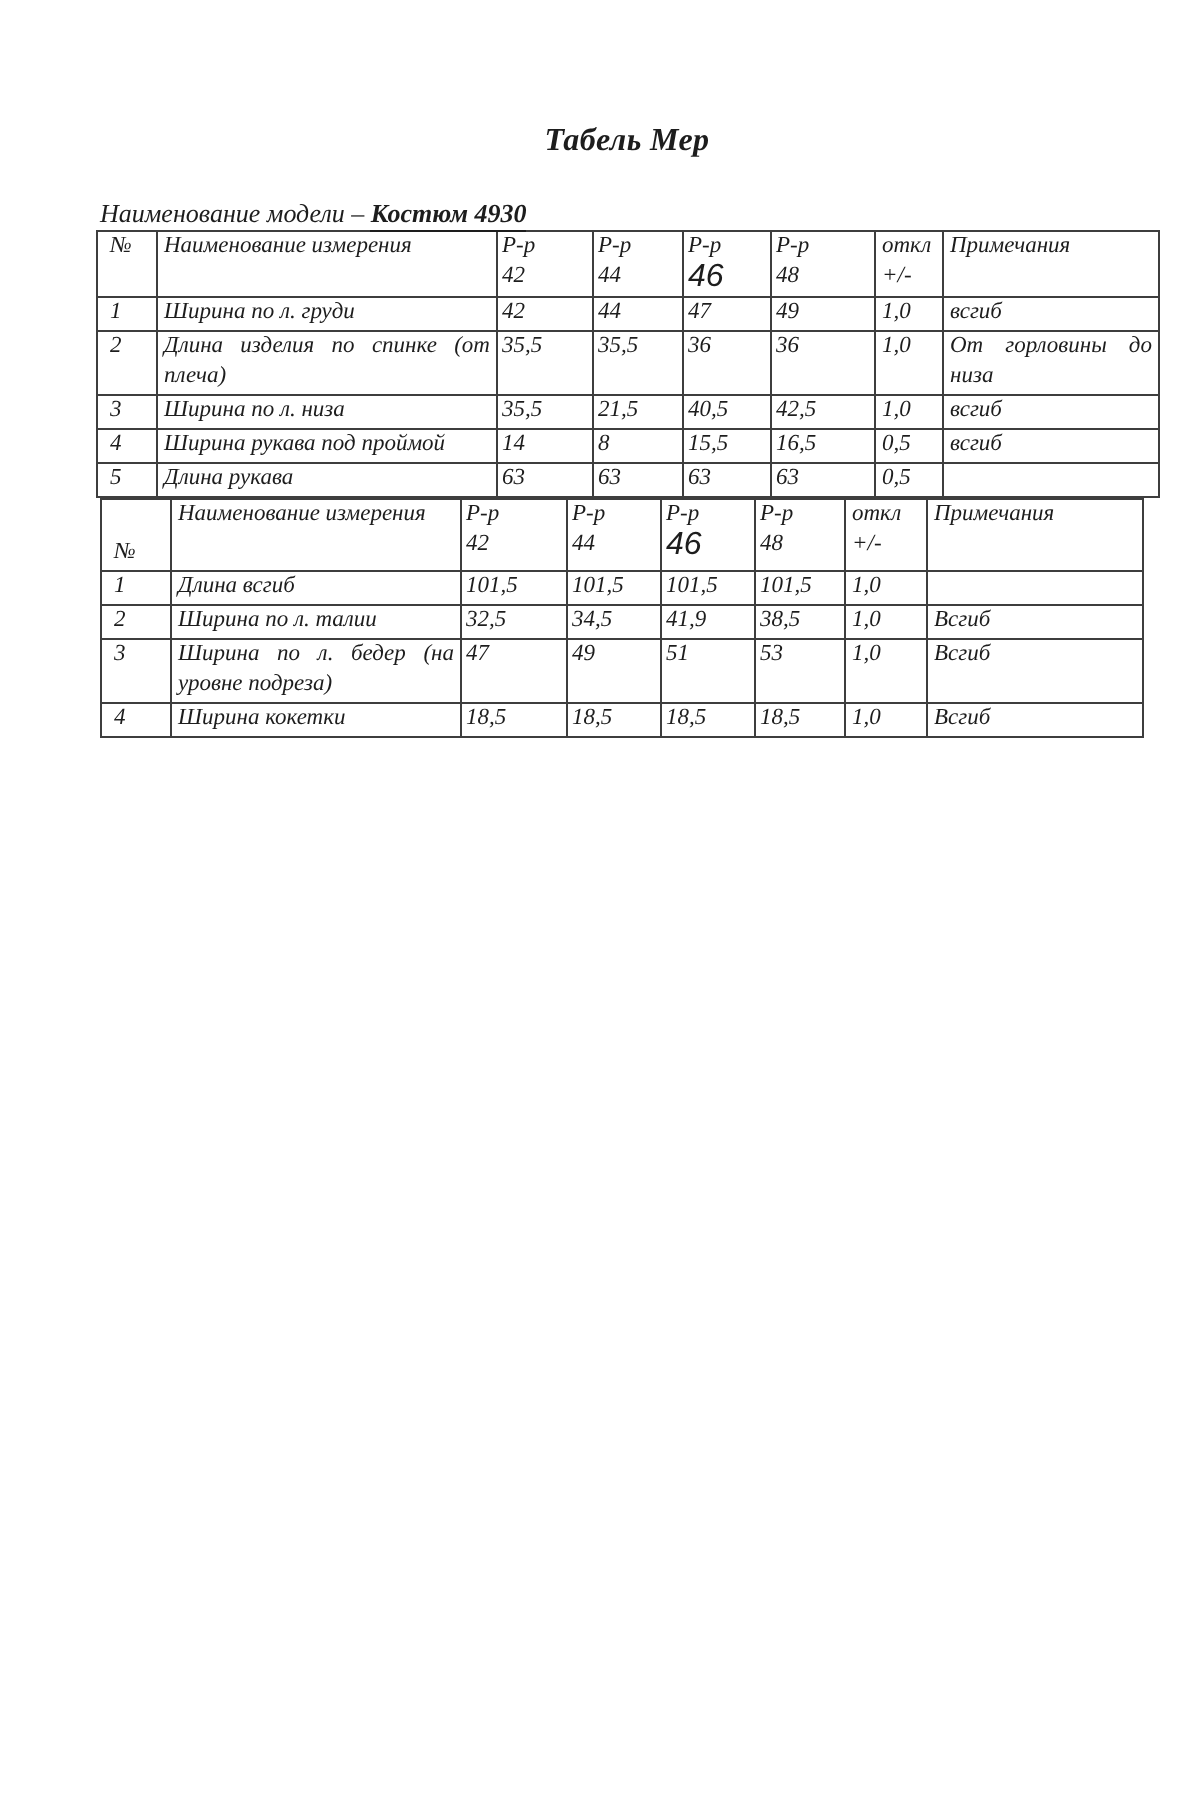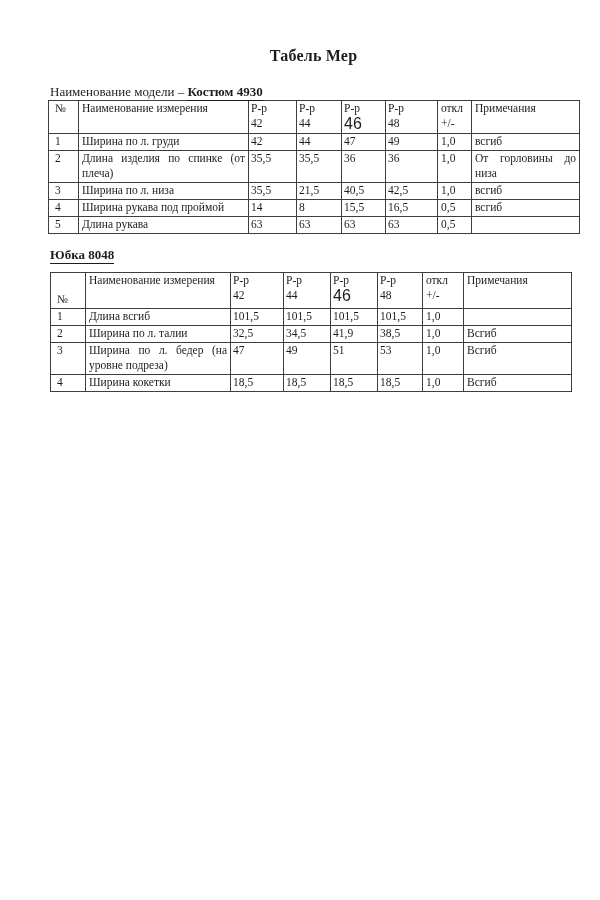--- a/index.html
+++ b/index.html
@@ -11,21 +11,22 @@
     width: 600px;
     height: 900px;
     font-family: "Liberation Serif", "DejaVu Serif", serif;
     color: #1d1d1d;
     overflow: hidden;
   }
   .page {
     box-sizing: border-box;
     width: 600px;
     height: 669px;
-    padding: 47px 21px 0 48px;
+    padding: 62px 21px 0 48px;
+    font-style: italic;
   }
   .doc-title {
     font-size: 16px;
     font-weight: bold;
     text-align: center;
     margin: 0 0 18px 0;
     letter-spacing: 0.2px;
   }
   .model-line {
     margin: 0 0 0 2px;
@@ -172,21 +173,20 @@
           <td class="c2">63</td>
           <td class="c3">63</td>
           <td class="c4">63</td>
           <td class="c5">63</td>
           <td class="c6">0,5</td>
           <td class="c7"></td>
         </tr>
       </tbody>
     </table>
 
-  <p class="section-heading sh2"><span class="bu">Юбка 8048</span></p>
 
   <table class="meas-table t2">
     <colgroup>
       <col style="width:35px">
         <col style="width:145px">
         <col style="width:53px">
         <col style="width:47px">
       <col style="width:47px">
         <col style="width:45px">
         <col style="width:41px">

